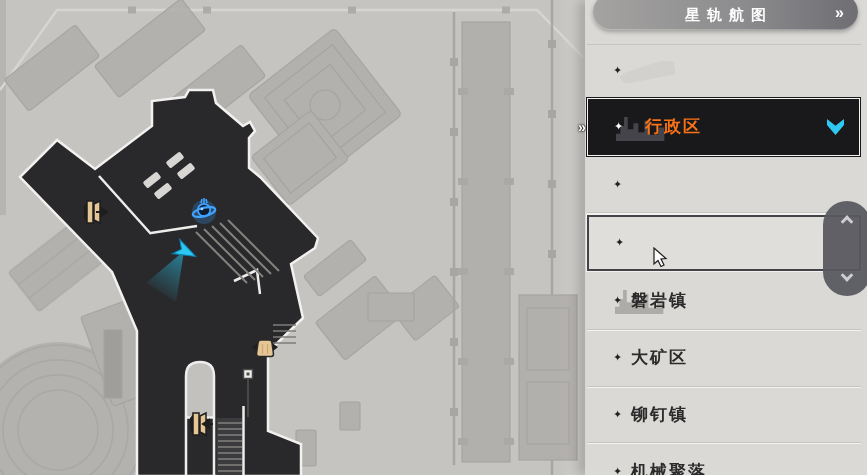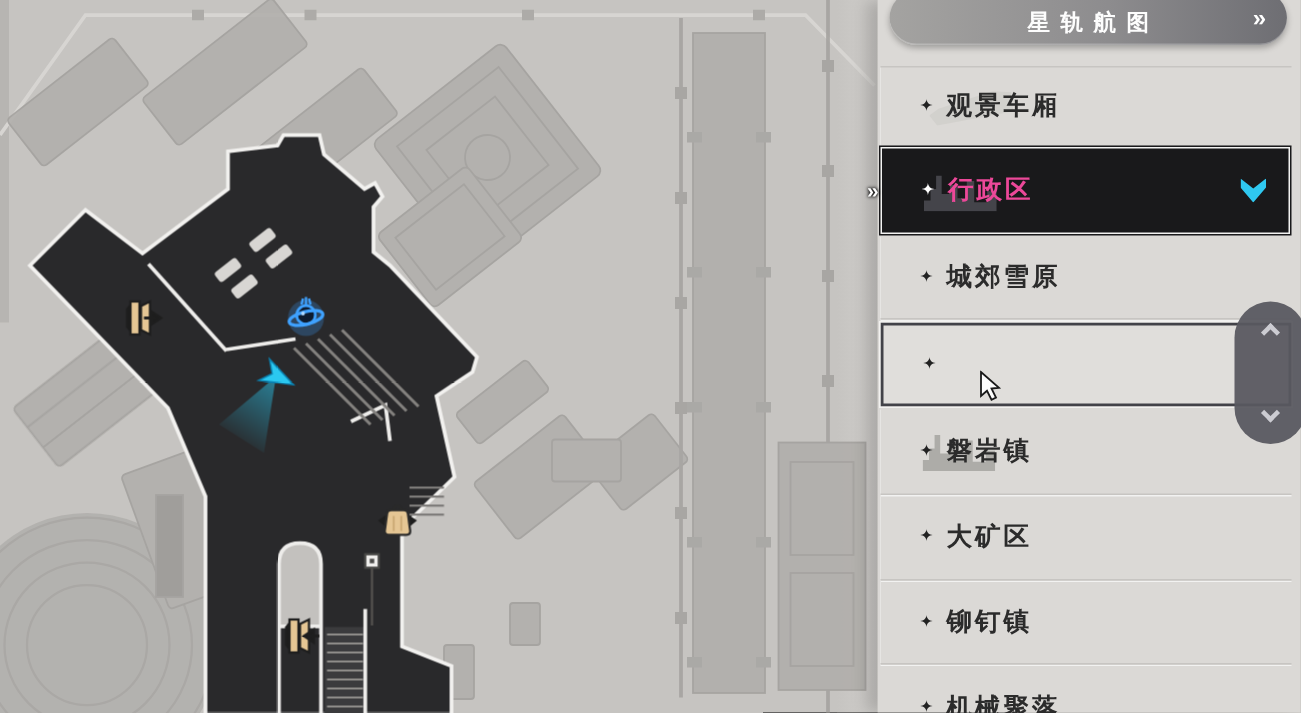--- a/index.html
+++ b/index.html
@@ -44,21 +44,21 @@
     position:absolute; left:44px; top:50%; transform:translateY(-52%);
     font-size:17px; font-weight:bold; color:#2b2b2b; letter-spacing:2px;
     white-space:nowrap;
   }
   .row.first { border-top:1px solid #c7c5c2; }
   .row.selected {
     left:2px; right:7px;
     background:#19191b; border:1.5px solid #f3f3f2; border-bottom:1.5px solid #f3f3f2;
     box-shadow:0 0 0 1px #19191b;
   }
-  .row.selected .lbl { color:#ec4899; }
+  .row.selected .lbl { color:#f97316;margin-left:13px; }
   .row.selected .bullet { color:#fff; }
   .row.hovered {
     background:#e0dedb; border:2px solid #424248;
     outline:1px solid #f2f1ef; box-shadow:none;
   }
   .row.clipped { border-bottom:none; box-shadow:none; }
   .sel-marker {
     position:absolute; left:-10px; top:50%; transform:translateY(-50%);
     color:#fff; font-size:14px; font-weight:bold;
     text-shadow:0 0 3px #000, 0 0 2px #000;
@@ -321,34 +321,32 @@
   <div class="sidebar">
 
     <div class="header-pill">
       <span class="title">星轨航图</span>
       <span class="expand">»</span>
     </div>
 
     <div class="row first" style="top:44px;height:54px">
       <span class="sil train"></span>
       <span class="bullet">✦</span>
-      <span class="lbl">观景车厢</span>
     </div>
 
     <div class="row selected" style="top:98px;height:58px">
       <span class="sel-marker">»</span>
       <span class="sil city-dark"></span>
       <span class="bullet">✦</span>
       <span class="lbl">行政区</span>
       <span class="sel-chevron"></span>
     </div>
 
     <div class="row" style="top:157px;height:56px">
       <span class="bullet">✦</span>
-      <span class="lbl">城郊雪原</span>
     </div>
 
     <div class="row hovered" style="top:215px;height:56px">
       <span class="bullet">✦</span>
     </div>
 
     <div class="row" style="top:272px;height:58px">
       <span class="sil city-light"></span>
       <span class="bullet">✦</span>
       <span class="lbl">磐岩镇</span>

